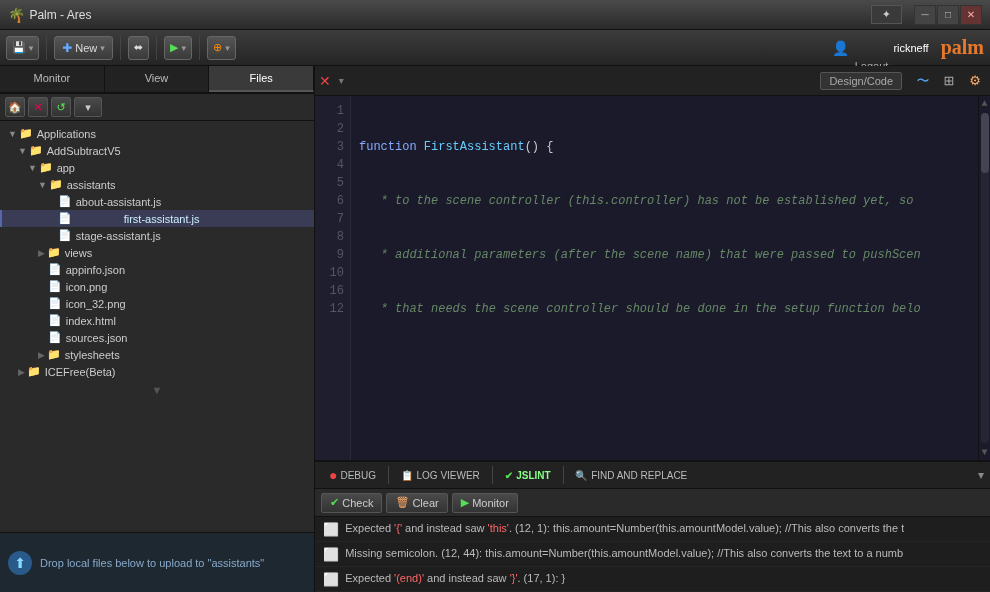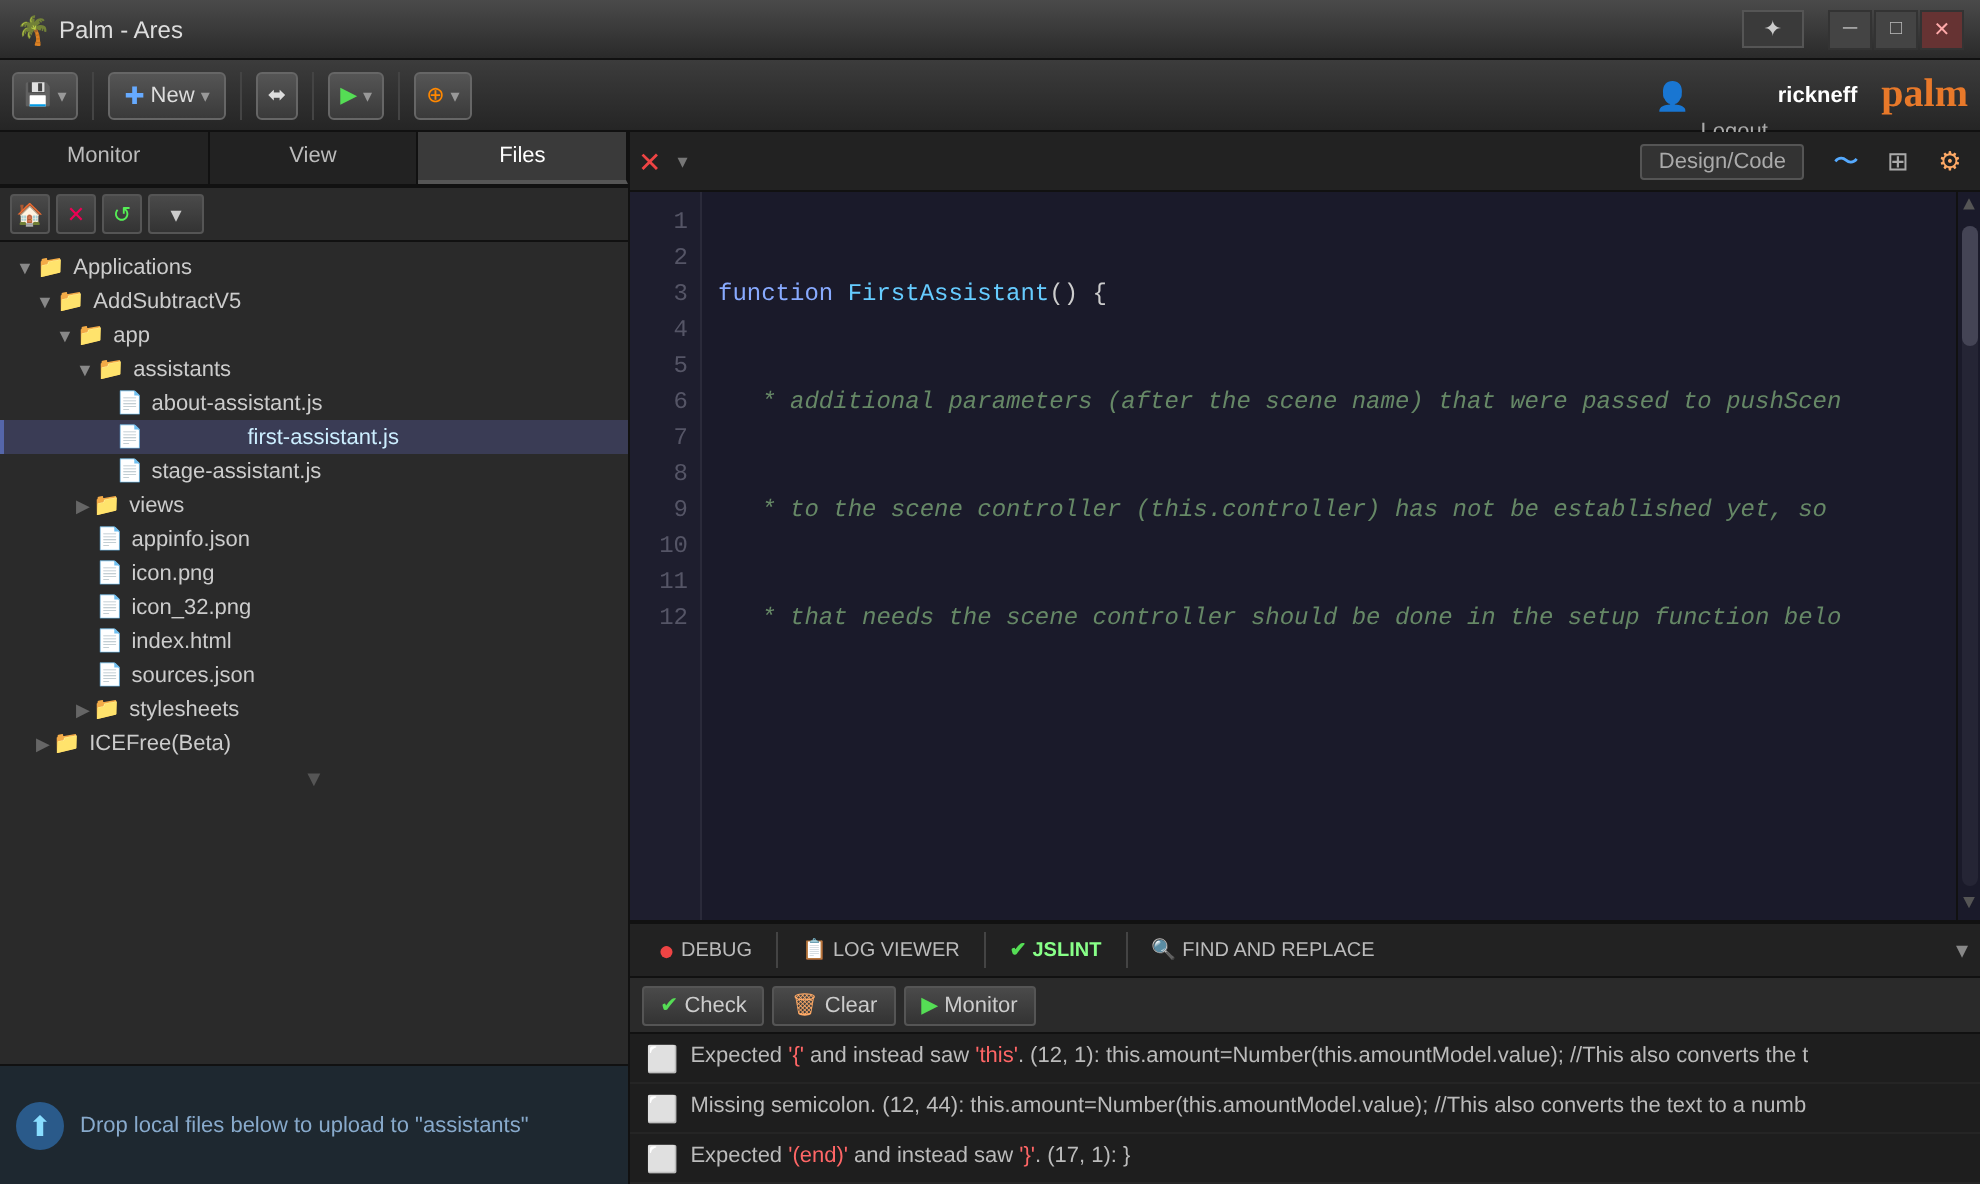--- a/index.html
+++ b/index.html
@@ -340,21 +340,21 @@
   </div>
   <div class="tb-sep"></div>
   <div class="tb-btn" style="padding:3px 5px;">
     <span style="color:#f80;">⊕</span>
     <span style="font-size:9px;color:#999;">▾</span>
   </div>
   <div class="tb-spacer"></div>
   <div class="tb-user">
     <span style="font-size:14px;">👤</span>
     <span style="cursor:pointer;color:#aaa;margin-top:36px;">Logout</span>
-    <span style="color:#fff;font-weight:bold;">rickneff</span>
+    <span style="color:#fff;font-weight:normal;">rickneff</span>
   </div>
   <div class="palm-logo">palm</div>
 </div>
 
 <div id="main">
 
   <div id="left-panel">
 
     <div id="panel-tabs">
       <div class="panel-tab">Monitor</div>
@@ -498,27 +498,27 @@
         <div>1</div>
         <div>2</div>
         <div>3</div>
         <div>4</div>
         <div>5</div>
         <div>6</div>
         <div>7</div>
         <div>8</div>
         <div>9</div>
         <div>10</div>
-        <div>11</div>
+        <div>16</div>
         <div>12</div>
       </div>
       <div id="code-content">
         <div class="code-line"><span class="kw">function</span> <span class="fn">FirstAssistant</span>() {</div>
+        <div class="code-line">   <span class="cm">* to the scene controller (this.controller) has not be established yet, so</span></div>
         <div class="code-line">   <span class="cm">* additional parameters (after the scene name) that were passed to pushScen</span></div>
-        <div class="code-line">   <span class="cm">* to the scene controller (this.controller) has not be established yet, so</span></div>
         <div class="code-line">   <span class="cm">* that needs the scene controller should be done in the setup function belo</span></div>
         <div class="code-line"></div>
         <div class="code-line"></div>
         
         <div class="code-line"></div>
         
         
         
       </div>
       <div id="right-scroll">

